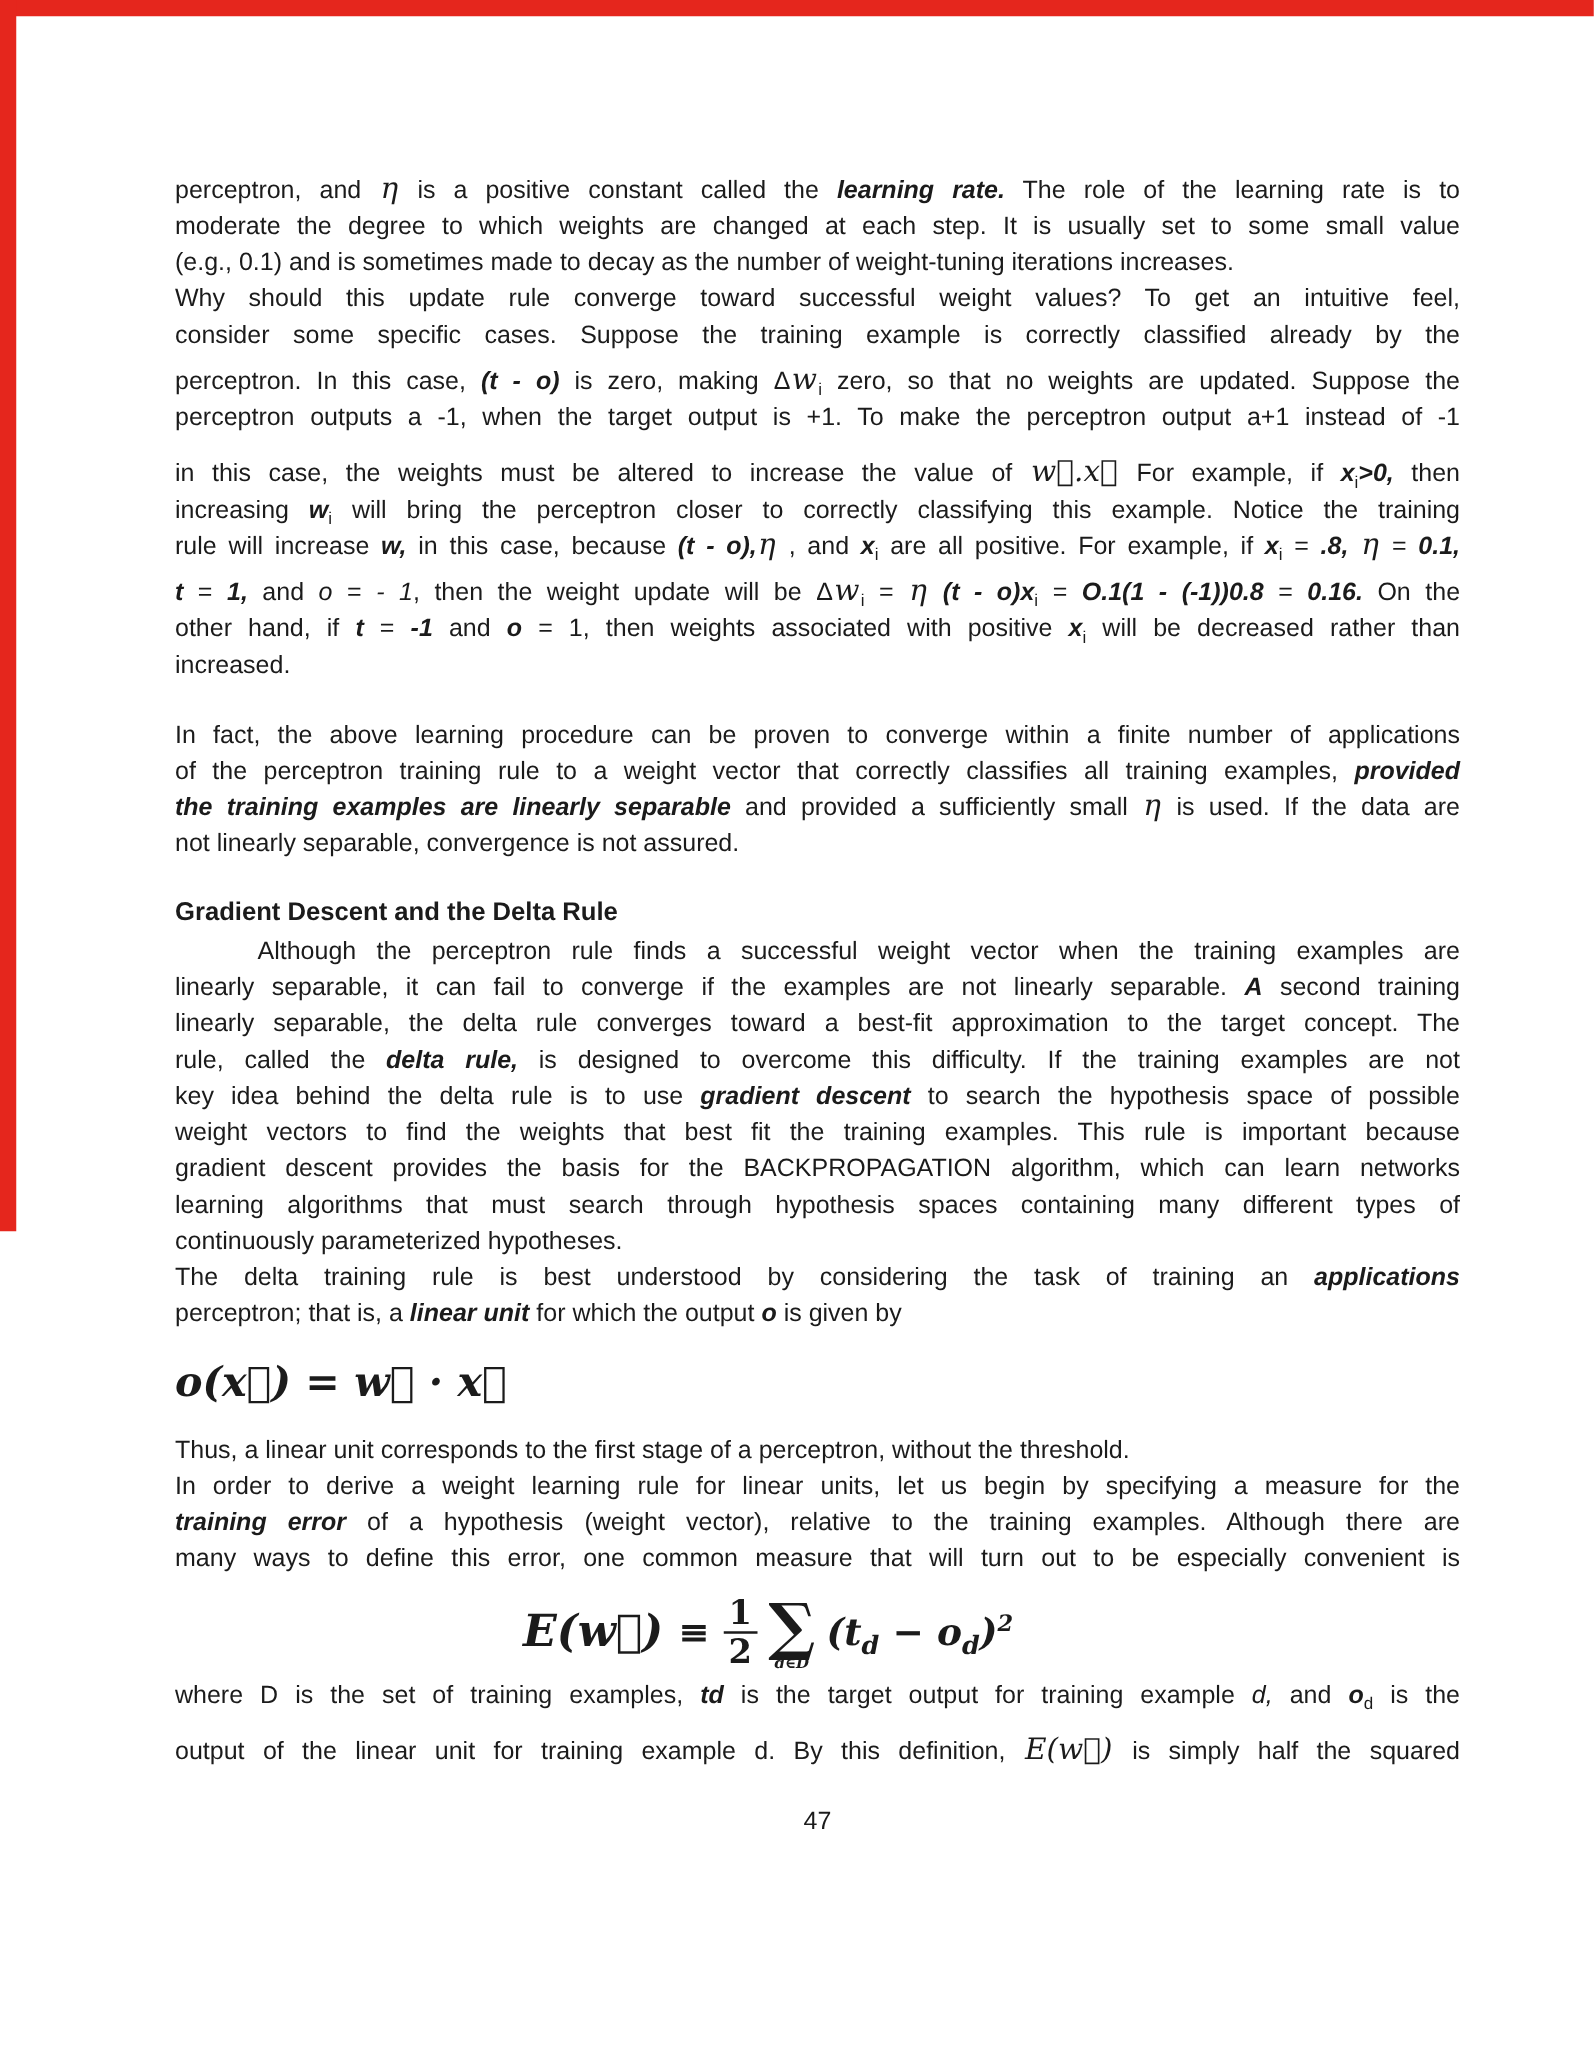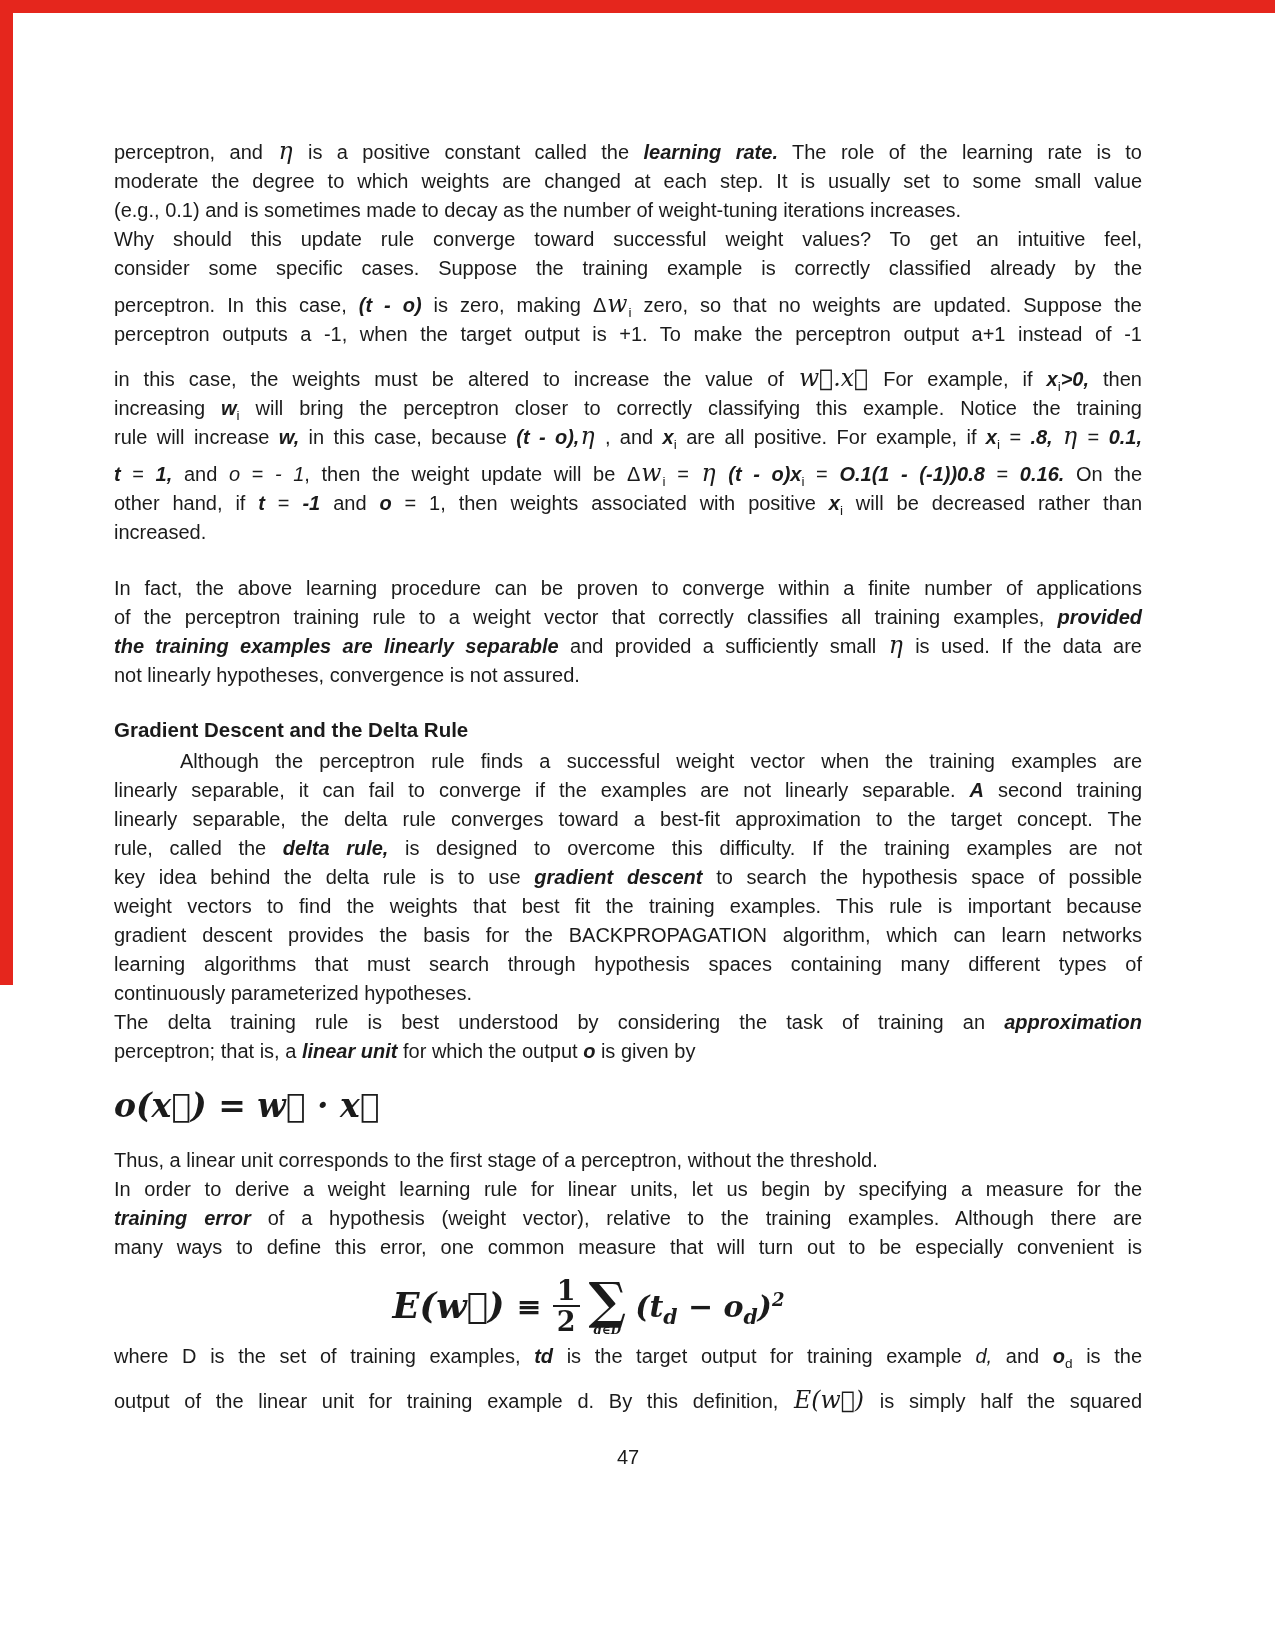--- a/index.html
+++ b/index.html
@@ -8,21 +8,21 @@
     background: #ffffff;
     position: relative;
     overflow: hidden;
     font-family: "Liberation Sans", sans-serif;
     color: #1b1b1b;
     -webkit-font-smoothing: antialiased;
   }
   .red-top  { position: absolute; top: 0; left: 0; width: 1275px; height: 13px; background: #e5261d; }
   .red-left { position: absolute; top: 0; left: 0; width: 13px; height: 985px; background: #e5261d; }
 
-  .content { position: absolute; left: 114px; top: 138px; width: 1028px; font-size: 20px; }
+  .content { position: absolute; left: 140px; top: 138px; width: 1028px; font-size: 20px; }
 
   .para { margin: 0; }
   .line { line-height: 29px; text-align: justify; white-space: normal; }
   .line.j { text-align-last: justify; }
   .line.indent { text-indent: 66px; }
   .line.tall  { padding-top: 8px; }
   .line.tall2 { padding-top: 16px; }
 
   .bi { font-weight: bold; font-style: italic; }
   .it { font-style: italic; }
@@ -89,38 +89,38 @@
       <div class="line j">increasing <span class="bi">w</span><sub>i</sub> will bring the perceptron closer to correctly classifying this example. Notice the training</div>
       <div class="line j">rule will increase <span class="bi">w,</span> in this case, because <span class="bi">(t - o),</span><span class="mvar">η</span> , and <span class="bi">x</span><sub>i</sub> are all positive. For example, if <span class="bi">x</span><sub>i</sub> = <span class="bi">.8,</span> <span class="mvar">η</span> = <span class="bi">0.1,</span></div>
       <div class="line j tall"><span class="bi">t</span> = <span class="bi">1,</span> and <span class="it">o</span> = <span class="it">- 1</span>, then the weight update will be Δ<span class="mvar">w</span><sub>i</sub> = <span class="mvar">η</span> <span class="bi">(t - o)x</span><sub>i</sub> = <span class="bi">O.1(1 - (-1))0.8</span> = <span class="bi">0.16.</span> On the</div>
       <div class="line j">other hand, if <span class="bi">t</span> = <span class="bi">-1</span> and <span class="bi">o</span> = 1, then weights associated with positive <span class="bi">x</span><sub>i</sub> will be decreased rather than</div>
       <div class="line">increased.</div>
     </div>
   <div class="para mt-block">
       <div class="line j">In fact, the above learning procedure can be proven to converge within a finite number of applications</div>
       <div class="line j">of the perceptron training rule to a weight vector that correctly classifies all training examples, <span class="bi">provided</span></div>
       <div class="line j"><span class="bi">the training examples are linearly separable</span> and provided a sufficiently small <span class="mvar">η</span> is used. If the data are</div>
-      <div class="line">not linearly hypotheses, convergence is not assured.</div>
+      <div class="line">not linearly separable, convergence is not assured.</div>
     </div>
 
   <div class="heading">Gradient Descent and the Delta Rule</div>
 
   <div class="para">
       <div class="line j indent">Although the perceptron rule finds a successful weight vector when the training examples are</div>
       <div class="line j">linearly separable, it can fail to converge if the examples are not linearly separable. <span class="bi">A</span> second training</div>
       <div class="line j">linearly separable, the delta rule converges toward a best-fit approximation to the target concept. The</div>
       <div class="line j">rule, called the <span class="bi">delta rule,</span> is designed to overcome this difficulty. If the training examples are not</div>
       <div class="line j">key idea behind the delta rule is to use <span class="bi">gradient descent</span> to search the hypothesis space of possible</div>
       <div class="line j">weight vectors to find the weights that best fit the training examples. This rule is important because</div>
       <div class="line j">gradient descent provides the basis for the BACKPROPAGATION algorithm, which can learn networks</div>
       <div class="line j">learning algorithms that must search through hypothesis spaces containing many different types of</div>
       <div class="line">continuously parameterized hypotheses.</div>
     </div>
   <div class="para">
-      <div class="line j">The delta training rule is best understood by considering the task of training an <span class="bi">approximation</span></div>
+      <div class="line j">The delta training rule is best understood by considering the task of training an <span class="bi">applications</span></div>
       <div class="line">perceptron; that is, a <span class="bi">linear unit</span> for which the output <span class="bi">o</span> is given by</div>
     </div>
 
   <div class="f1">o(x⃗) = w⃗ · x⃗</div>
 
   <div class="para" style="margin-top:20px">
       <div class="line">Thus, a linear unit corresponds to the first stage of a perceptron, without the threshold.</div>
     </div>
   <div class="para">
       <div class="line j">In order to derive a weight learning rule for linear units, let us begin by specifying a measure for the</div>

